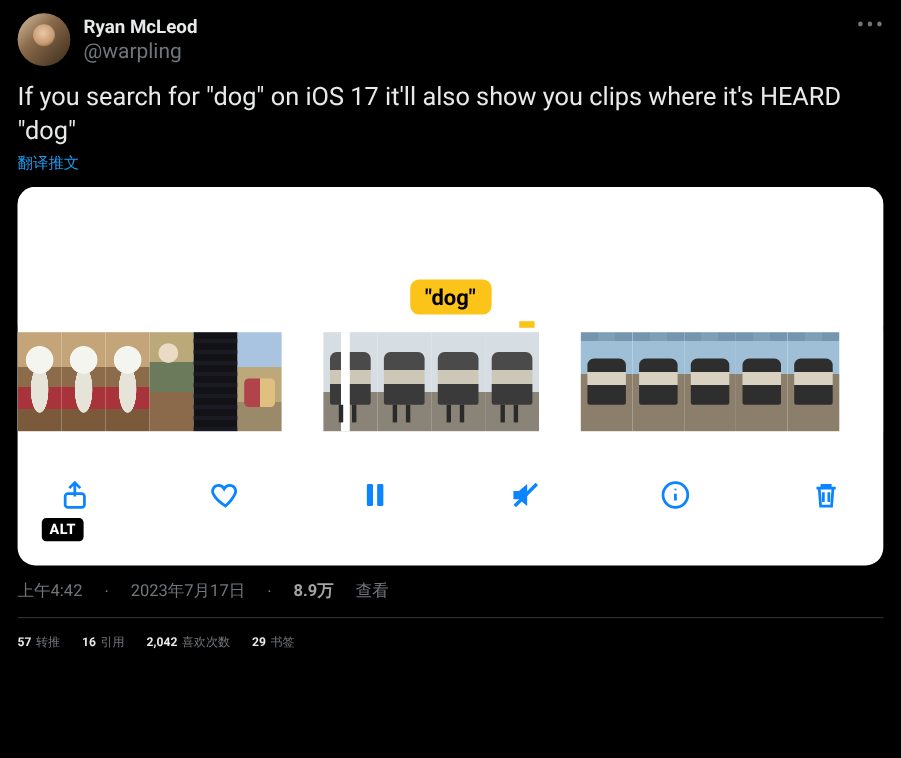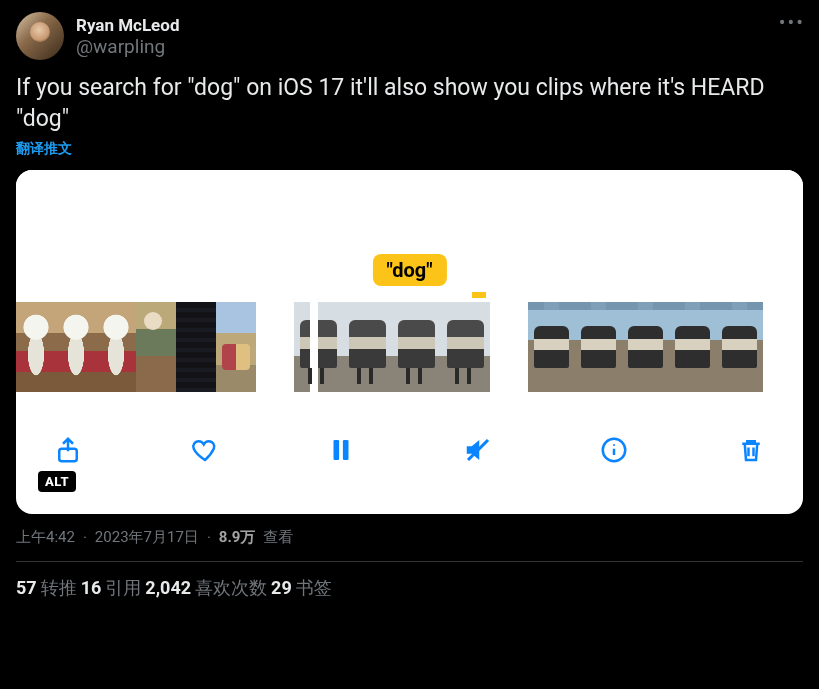--- a/index.html
+++ b/index.html
@@ -53,21 +53,20 @@
 .body-text {
   font-size: 23px;
   line-height: 1.35;
   color: #e7e9ea;
   margin-bottom: 6px;
 }
 .translate {
   color: #1d9bf0;
   font-size: 14px;
   margin-bottom: 12px;
-  font-weight: bold;
 }
 .media {
   border-radius: 16px;
   overflow: hidden;
   background: #fff;
   position: relative;
   height: 344px;
   width: 100%;
 }
 .media-top { height: 126px; background: #fff; }
@@ -190,27 +189,27 @@
 .tbtn svg { width:30px; height:30px; stroke:#0a84ff; fill:none; stroke-width:2; }
 .tbtn.fill svg { fill:#0a84ff; stroke:none; }
 .alt-badge {
   position:absolute; left:22px; bottom:22px;
   background:#000; color:#fff; font-weight:800; font-size:13px;
   padding:3px 7px; border-radius:4px; letter-spacing:.5px;
 }
 .meta {
   color:#71767b; font-size:15px;
   margin-top:14px;
-  display:flex; gap:8px; align-items:center;
+  display:flex; gap:20px; align-items:center;
 }
 .meta .bold { color:#a3a3a3; font-weight:700; }
 .hr { height:1px; background:#2f3336; margin-top:14px; }
 .stats {
-  display:flex; gap:4px;
-  color:#71767b; font-size:18px;
+  display:flex; gap:20px;
+  color:#71767b; font-size:11px;
   padding-top:14px;
 }
 .stats .n { color:#e7e9ea; font-weight:700; margin-right:4px; }
 </style>
 </head>
 <body>
 
 <div class="tweet">
 
   <div class="more-btn">•••</div>

